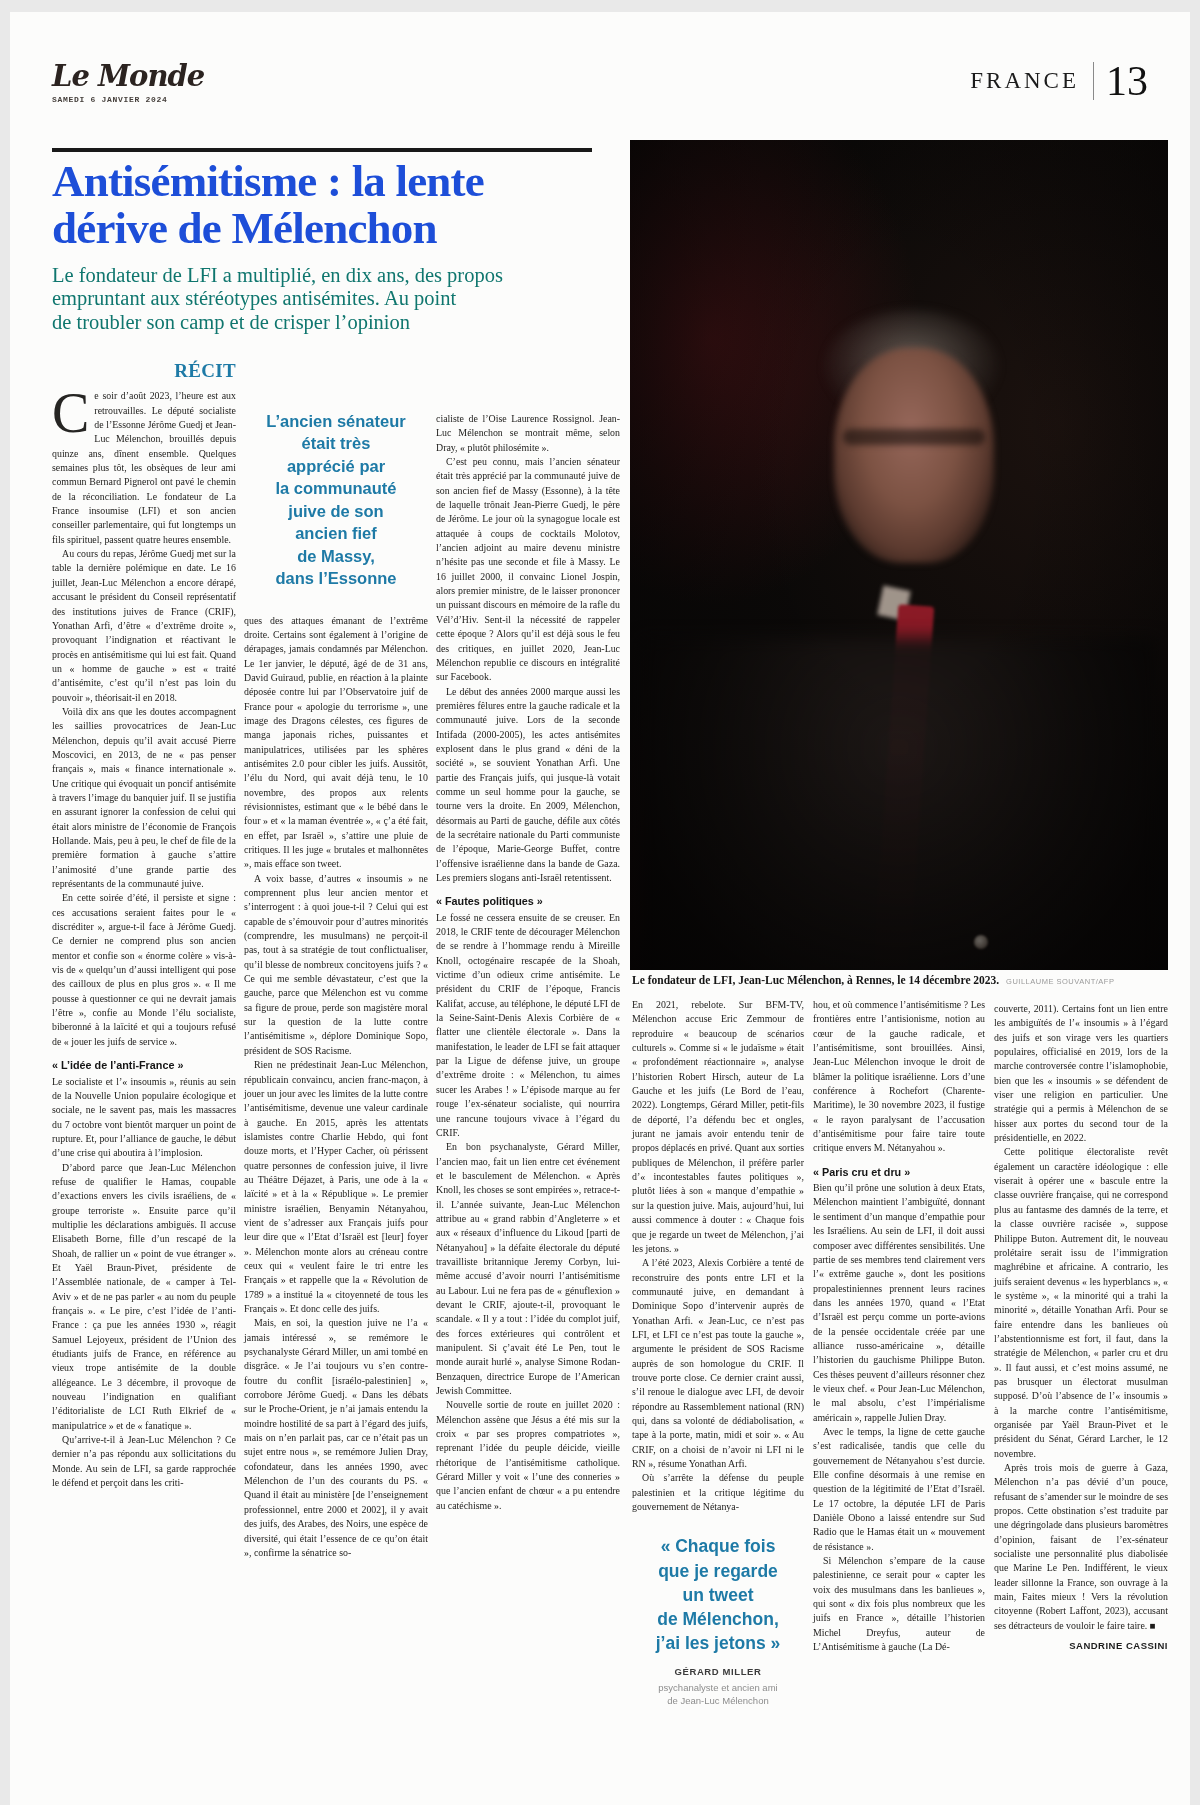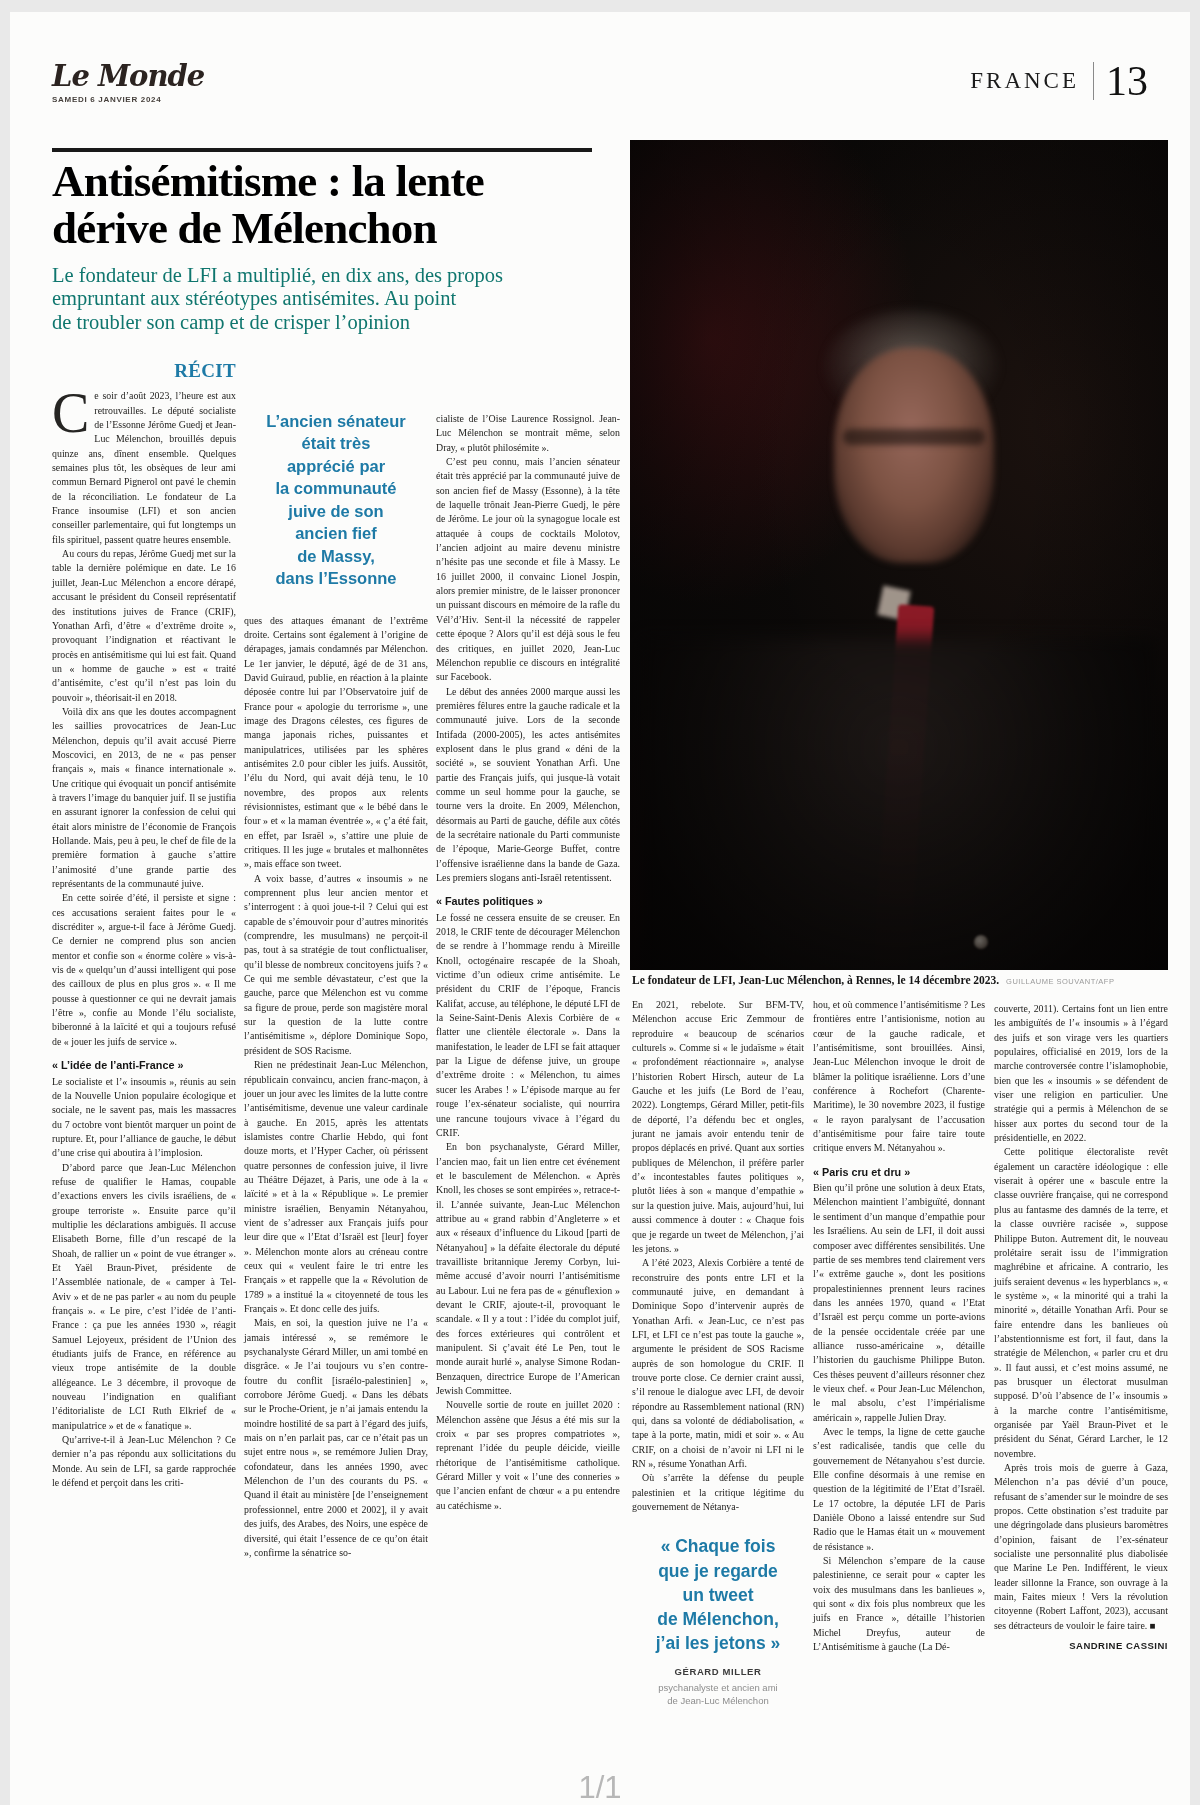--- a/index.html
+++ b/index.html
@@ -3,31 +3,31 @@
 <meta charset="utf-8">
 <style>
   html,body{margin:0;padding:0;background:#e9e9e9;}
   .page{position:relative;width:1180px;height:1805px;background:#fcfcfb;margin:12px auto;overflow:hidden;
         font-family:"Liberation Serif",serif;color:#1d1c1a;}
 
   
   .logo-block{position:absolute;left:42px;top:50px;}
   .logo{font-family:"DejaVu Serif",serif;font-style:italic;font-weight:bold;font-size:29px;
         color:#2b2320;letter-spacing:-1px;line-height:1;}
-  .issue-date{font-family:Liberation Sans, sans-serif;font-size:8px;font-weight:bold;
+  .issue-date{font-family:Liberation Mono, monospace;font-size:8px;font-weight:bold;
         letter-spacing:.7px;color:#453f3b;margin-top:4px;}
   .section-block{position:absolute;right:42px;top:48px;display:flex;align-items:center;justify-content:flex-end;}
   .section-name{font-size:23px;letter-spacing:3px;color:#1c1c1c;}
   .vrule{display:inline-block;width:1px;height:38px;background:#8a8a8a;margin:0 12px 0 14px;}
   .pageno{font-size:42px;color:#111;line-height:1;}
 
   
   .headline-rule{position:absolute;left:42px;top:136px;width:540px;height:4px;background:#191919;}
   .headline{position:absolute;left:42px;top:146px;width:560px;margin:0;
-        font-size:45px;line-height:1.05;font-weight:bold;letter-spacing:-0.8px;color:#000000;white-space:pre-line;}
+        font-size:45px;line-height:1.05;font-weight:bold;letter-spacing:-0.8px;color:#1d4ed8;white-space:pre-line;}
   .standfirst{position:absolute;left:42px;top:252px;width:570px;margin:0;
         font-size:20.5px;line-height:1.14;color:#0f766e;white-space:pre-line;}
 
   
   .photo{position:absolute;left:620px;top:128px;width:538px;height:830px;margin:0;
         background:#0b0908;overflow:hidden;}
   .photo div{position:absolute;}
   .ph-amb{inset:0;background:
       radial-gradient(ellipse 300px 380px at 15% 24%, rgba(98,22,26,.5), transparent 70%),
       radial-gradient(ellipse 430px 520px at 80% 34%, rgba(54,32,25,.38), transparent 72%),
@@ -184,16 +184,15 @@
       <p class="body-p">Avec le temps, la ligne de cette gauche s’est radicalisée, tandis que celle du gouvernement de Nétanyahou s’est durcie. Elle confine désormais à une remise en question de la légitimité de l’Etat d’Israël. Le 17 octobre, la députée LFI de Paris Danièle Obono a laissé entendre sur Sud Radio que le Hamas était un « mouvement de résistance ».</p>
       <p class="body-p">Si Mélenchon s’empare de la cause palestinienne, ce serait pour « capter les voix des musulmans dans les banlieues », qui sont « dix fois plus nombreux que les juifs en France », détaille l’historien Michel Dreyfus, auteur de L’Antisémitisme à gauche (La Dé-</p>
     </section>
   <section class="col col6">
       <p class="body-p noindent">couverte, 2011). Certains font un lien entre les ambiguïtés de l’« insoumis » à l’égard des juifs et son virage vers les quartiers populaires, officialisé en 2019, lors de la marche controversée contre l’islamophobie, bien que les « insoumis » se défendent de viser une religion en particulier. Une stratégie qui a permis à Mélenchon de se hisser aux portes du second tour de la présidentielle, en 2022.</p>
       <p class="body-p">Cette politique électoraliste revêt également un caractère idéologique : elle viserait à opérer une « bascule entre la classe ouvrière française, qui ne correspond plus au fantasme des damnés de la terre, et la classe ouvrière racisée », suppose Philippe Buton. Autrement dit, le nouveau prolétaire serait issu de l’immigration maghrébine et africaine. A contrario, les juifs seraient devenus « les hyperblancs », « le système », « la minorité qui a trahi la minorité », détaille Yonathan Arfi. Pour se faire entendre dans les banlieues où l’abstentionnisme est fort, il faut, dans la stratégie de Mélenchon, « parler cru et dru ». Il faut aussi, et c’est moins assumé, ne pas brusquer un électorat musulman supposé. D’où l’absence de l’« insoumis » à la marche contre l’antisémitisme, organisée par Yaël Braun-Pivet et le président du Sénat, Gérard Larcher, le 12 novembre.</p>
       <p class="body-p">Après trois mois de guerre à Gaza, Mélenchon n’a pas dévié d’un pouce, refusant de s’amender sur le moindre de ses propos. Cette obstination s’est traduite par une dégringolade dans plusieurs baromètres d’opinion, faisant de l’ex-sénateur socialiste une personnalité plus diabolisée que Marine Le Pen. Indifférent, le vieux leader sillonne la France, son ouvrage à la main, Faites mieux ! Vers la révolution citoyenne (Robert Laffont, 2023), accusant ses détracteurs de vouloir le faire taire. ■</p>
       <div class="byline">SANDRINE CASSINI</div>
     </section>
 
-  <div class="viewer-page-indicator">1/1</div>
   <div class="viewer-bar"></div>
 
 </div>
 
 </body></html>

